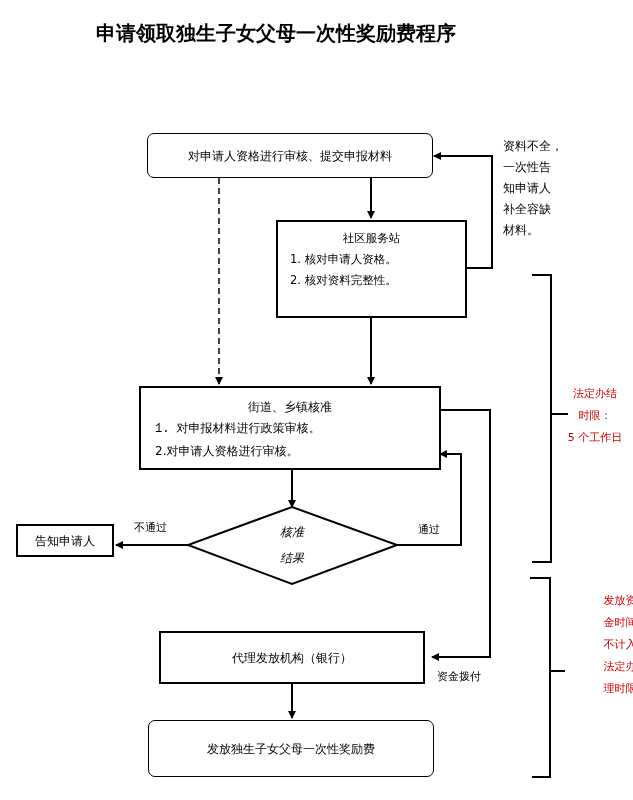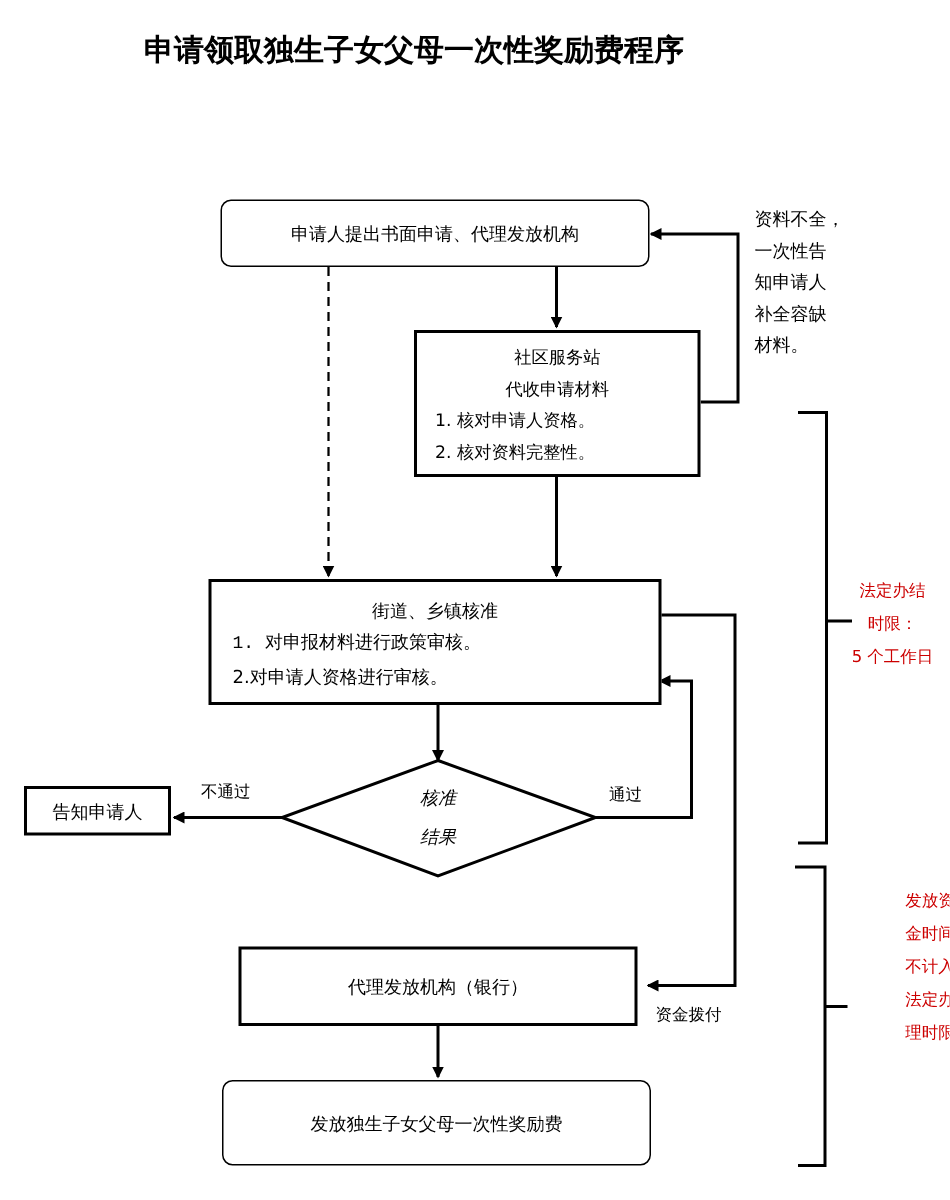--- a/index.html
+++ b/index.html
@@ -52,26 +52,25 @@
   <polyline points="532,275 551,275 551,562 532,562" fill="none" stroke="#000" stroke-width="2"></polyline>
   <line x1="551" y1="414" x2="568" y2="414" stroke="#000" stroke-width="2"></line>
 
   <polyline points="530,578 550,578 550,777 532,777" fill="none" stroke="#000" stroke-width="2"></polyline>
   <line x1="550" y1="671" x2="565" y2="671" stroke="#000" stroke-width="2"></line>
 </svg>
 
 <div class="title">申请领取独生子女父母一次性奖励费程序</div>
 
 <div class="box rounded ctr" style="left:147px; top:133px; width:286px; height:45px;">
-  <span>申请人提出书面申请、代理发放机构</span>
+  <span>对申请人资格进行审核、提交申报材料</span>
 </div>
 
 <div class="box" style="left:276px; top:220px; width:191px; height:98px; padding-top:6px; font-size:11.5px; line-height:21px;">
   <div class="line center">社区服务站</div>
-  <div class="line center">代收申请材料</div>
   <div class="line" style="padding-left:12px;">1. 核对申请人资格。</div>
   <div class="line" style="padding-left:12px;">2. 核对资料完整性。</div>
 </div>
 
 <div class="box" style="left:139px; top:386px; width:302px; height:84px; padding-top:8px; line-height:22px;">
   <div class="line center">街道、乡镇核准</div>
   <div class="line" style="padding-left:14px;font-family:Liberation Mono, monospace;">1. 对申报材料进行政策审核。</div>
   <div class="line" style="padding-left:14px;">2.对申请人资格进行审核。</div>
 </div>
 
@@ -86,21 +85,21 @@
 
 <div class="box ctr" style="left:159px; top:631px; width:266px; height:53px;">
   <span>代理发放机构（银行）</span>
 </div>
 
 <div class="box rounded ctr" style="left:148px; top:720px; width:286px; height:57px;">
   <span>发放独生子女父母一次性奖励费</span>
 </div>
 
 <div class="label" style="left:134px; top:520px;">不通过</div>
-<div class="label" style="left:406px; top:522px;">通过</div>
+<div class="label" style="left:418px; top:522px;">通过</div>
 <div class="label" style="left:437px; top:669px;text-align:center;">资金拨付</div>
 
 <div class="note" style="left:503px; top:136px;">
   <div>资料不全，</div>
   <div>一次性告</div>
   <div>知申请人</div>
   <div>补全容缺</div>
   <div>材料。</div>
 </div>
 

